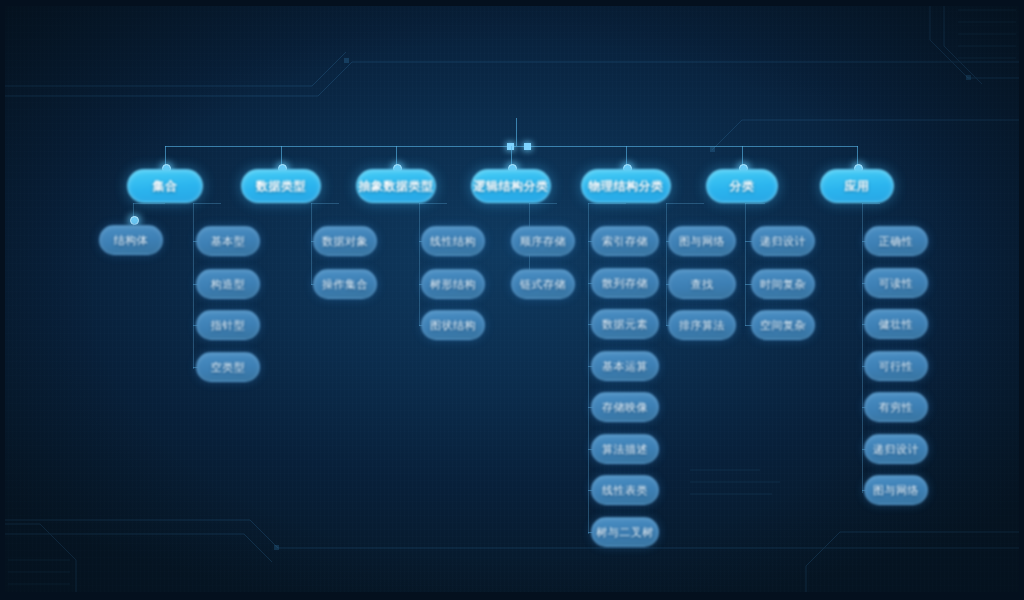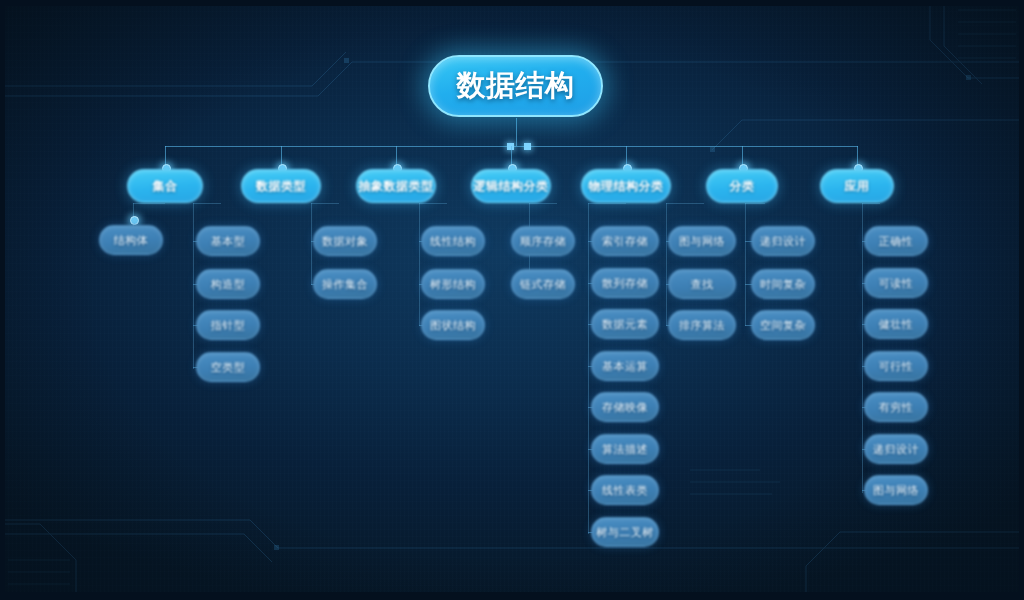--- a/index.html
+++ b/index.html
@@ -199,21 +199,20 @@
   <div class="ln v dim" style="left:862px;top:203px;height:290px;"></div>
   <div class="ln h dim" style="left:862px;top:203px;width:18px;"></div>
   <div class="ln h stub" style="left:862px;top:241px;width:10px;"></div>
   <div class="ln h stub" style="left:862px;top:283px;width:10px;"></div>
   <div class="ln h stub" style="left:862px;top:324px;width:10px;"></div>
   <div class="ln h stub" style="left:862px;top:366px;width:10px;"></div>
   <div class="ln h stub" style="left:862px;top:407px;width:10px;"></div>
   <div class="ln h stub" style="left:862px;top:449px;width:10px;"></div>
   <div class="ln h stub" style="left:862px;top:490px;width:10px;"></div>
 
-  <div class="node root" style="left:428px;top:55px;width:175px;height:62px;">数据结构</div>
 
   <div class="node lv2 blur1" style="left:127px;top:169px;width:76px;height:34px;">集合</div>
   <div class="node lv2 blur1" style="left:241px;top:169px;width:80px;height:34px;">数据类型</div>
   <div class="node lv2 blur1" style="left:356px;top:169px;width:80px;height:34px;">抽象数据类型</div>
   <div class="node lv2 blur1" style="left:471px;top:169px;width:80px;height:34px;">逻辑结构分类</div>
   <div class="node lv2 blur1" style="left:581px;top:169px;width:90px;height:34px;">物理结构分类</div>
   <div class="node lv2 blur1" style="left:706px;top:169px;width:72px;height:34px;">分类</div>
   <div class="node lv2 blur1" style="left:820px;top:169px;width:74px;height:34px;">应用</div>
 
   <div class="node lv3 blur2" style="left:99px;top:225px;width:64px;height:30px;">结构体</div>

